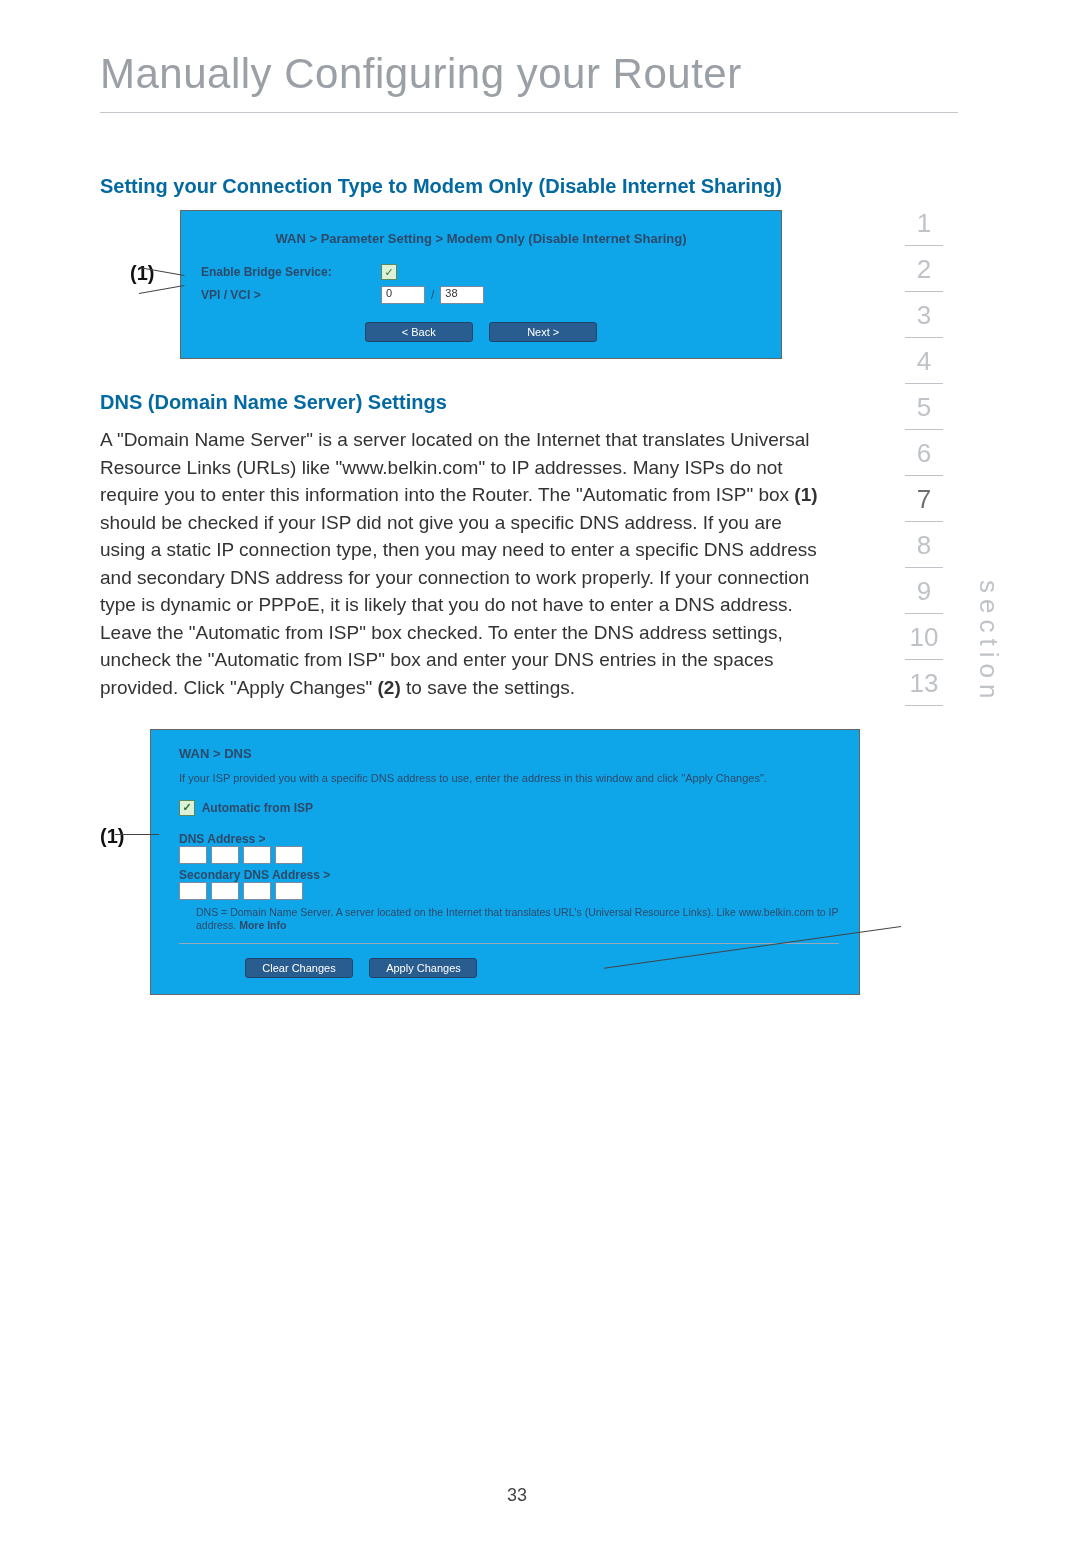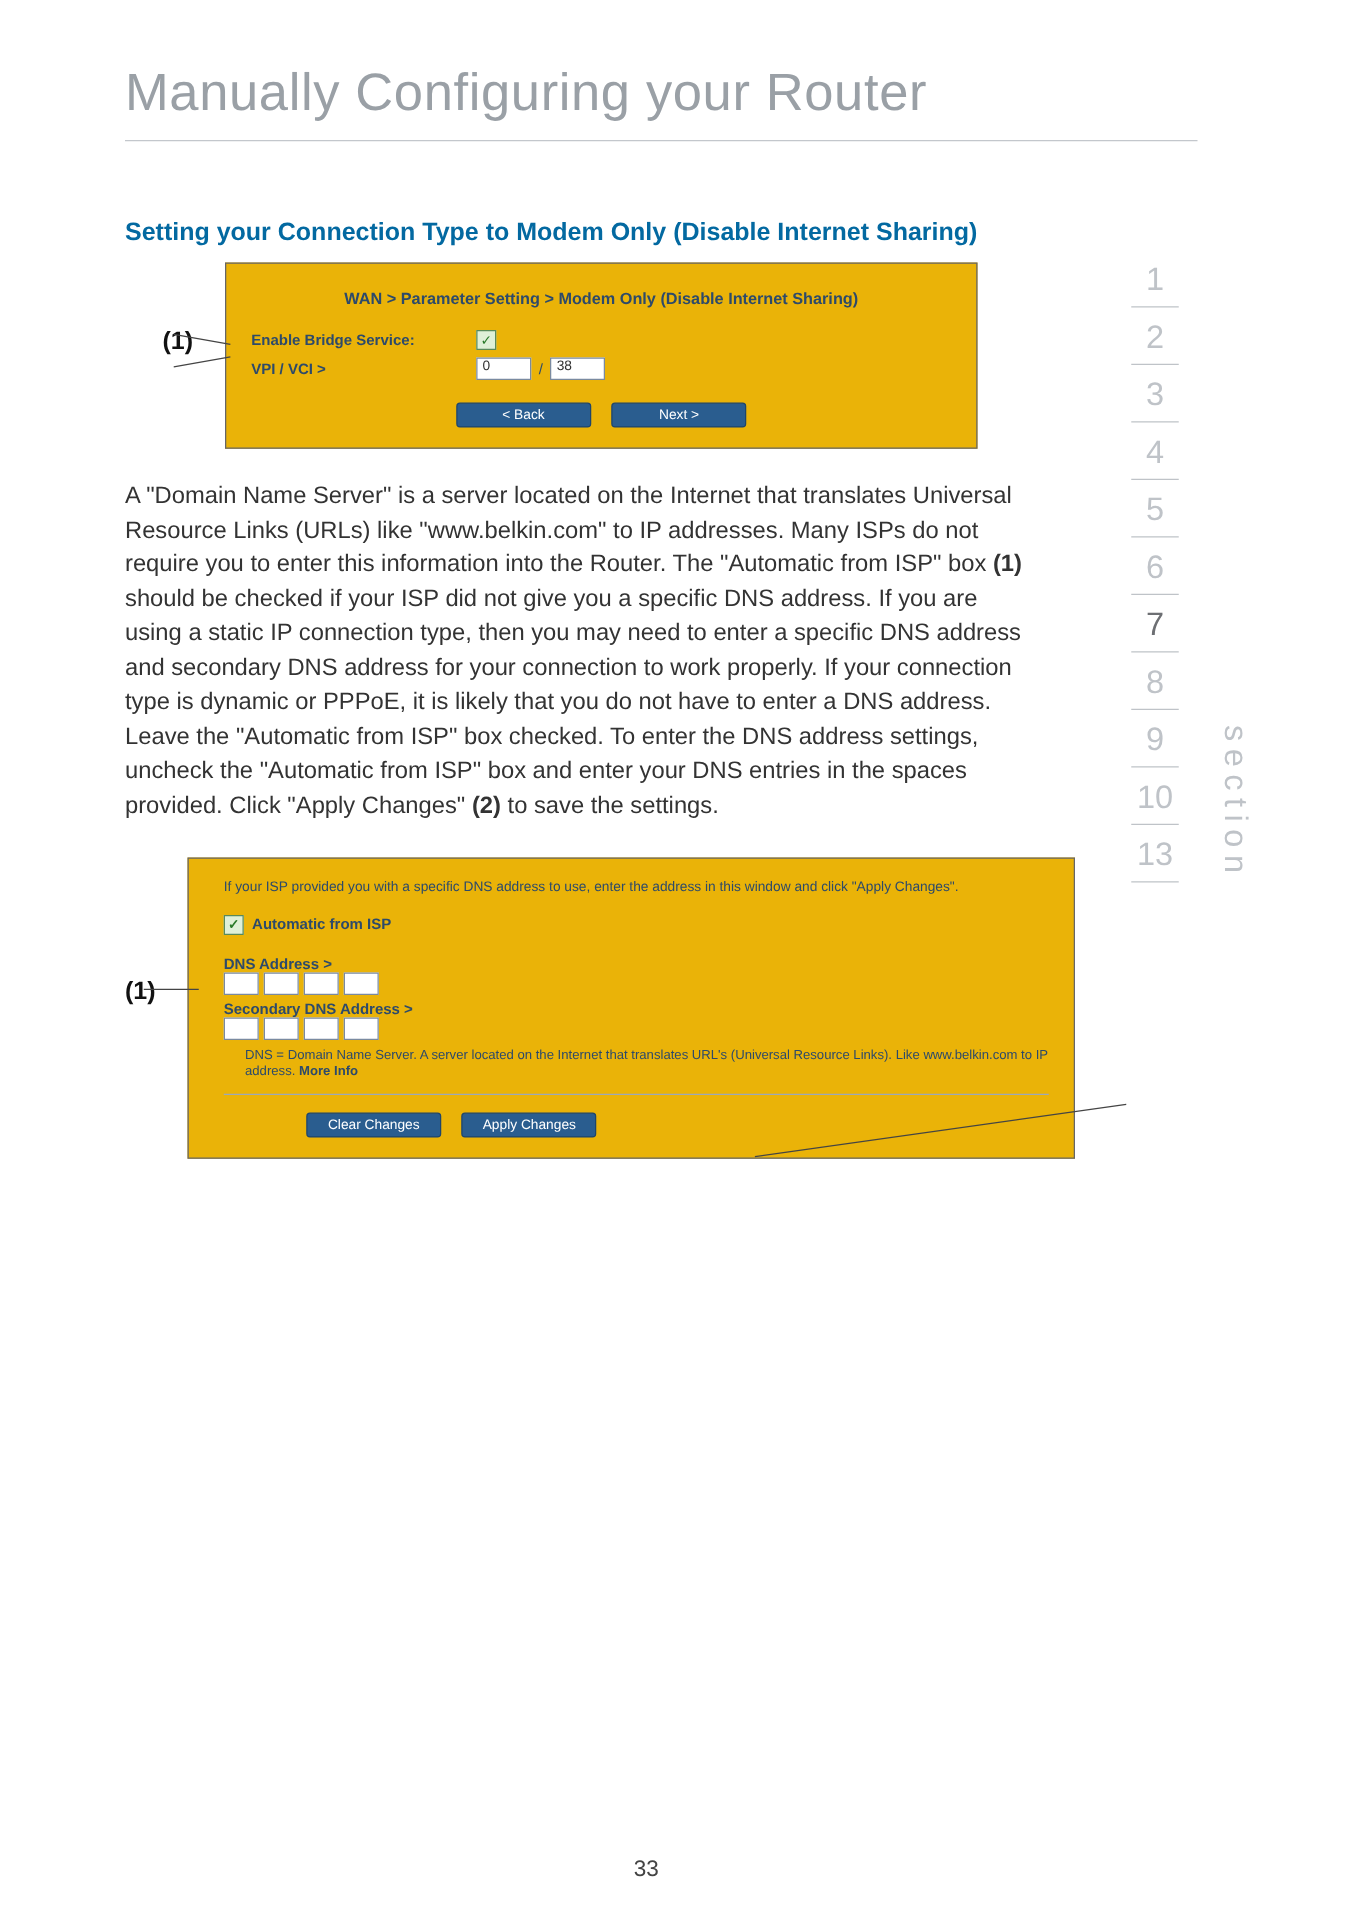--- a/index.html
+++ b/index.html
@@ -86,21 +86,21 @@
     left: 0;
     right: 0;
     text-align: center;
     font-size: 18px;
     color: #444;
   }
 
   
   .shot {
     border: 1px solid #666;
-    background: #eab308;
+    background: #0ea5e9;
     margin: 0 0 24px 80px;
     position: relative;
   }
   .shot1 {
     width: 560px;
     padding: 20px 20px 16px 20px;
   }
   .crumbs {
     font-weight: bold;
     font-size: 13px;
@@ -291,32 +291,34 @@
           <span class="txt" style="width:34px;">38</span>
         </div>
         <div class="btnrow">
           <span class="routerbtn">&lt; Back</span>
           <span class="routerbtn">Next &gt;</span>
         </div>
       </div>
     </div>
 
 
+    <h2 class="subhead" style="margin-top:30px;">DNS (Domain Name Server) Settings</h2>
     <p class="body">
       <span>A "Domain Name Server" is a server located on the Internet that translates Universal Resource Links (URLs) like "www.belkin.com" to IP addresses. Many ISPs do not require you to enter this information into the Router. The "Automatic from ISP" box </span><span class="inline-bold">(1)</span><span> should be checked if your ISP did not give you a specific DNS address. If you are using a static IP connection type, then you may need to enter a specific DNS address and secondary DNS address for your connection to work properly. If your connection type is dynamic or PPPoE, it is likely that you do not have to enter a DNS address. Leave the "Automatic from ISP" box checked. To enter the DNS address settings, uncheck the "Automatic from ISP" box and enter your DNS entries in the spaces provided. Click "Apply Changes" </span><span class="inline-bold">(2)</span><span> to save the settings.</span>
     </p>
 
     <div style="position:relative; margin-top:28px;">
       <div class="callout-num" style="left:0px; top:96px;">(1)</div>
       <div class="callout-num" style="left:730px; top:190px;">(2)</div>
 
       <div class="shot shot2">
         <div class="leader2a"></div>
         <div class="leader2b"></div>
 
+        <div class="crumbs2">WAN &gt; DNS</div>
         <div class="hint">If your ISP provided you with a specific DNS address to use, enter the address in this window and click "Apply Changes".</div>
 
         <div class="autorow">
           <span class="chk">✓</span>
           &nbsp;<span>Automatic from ISP</span>
         </div>
 
         <div class="dnsrow">
           <span class="dlbl">DNS Address &gt;</span>
           <span class="ipgroup">

